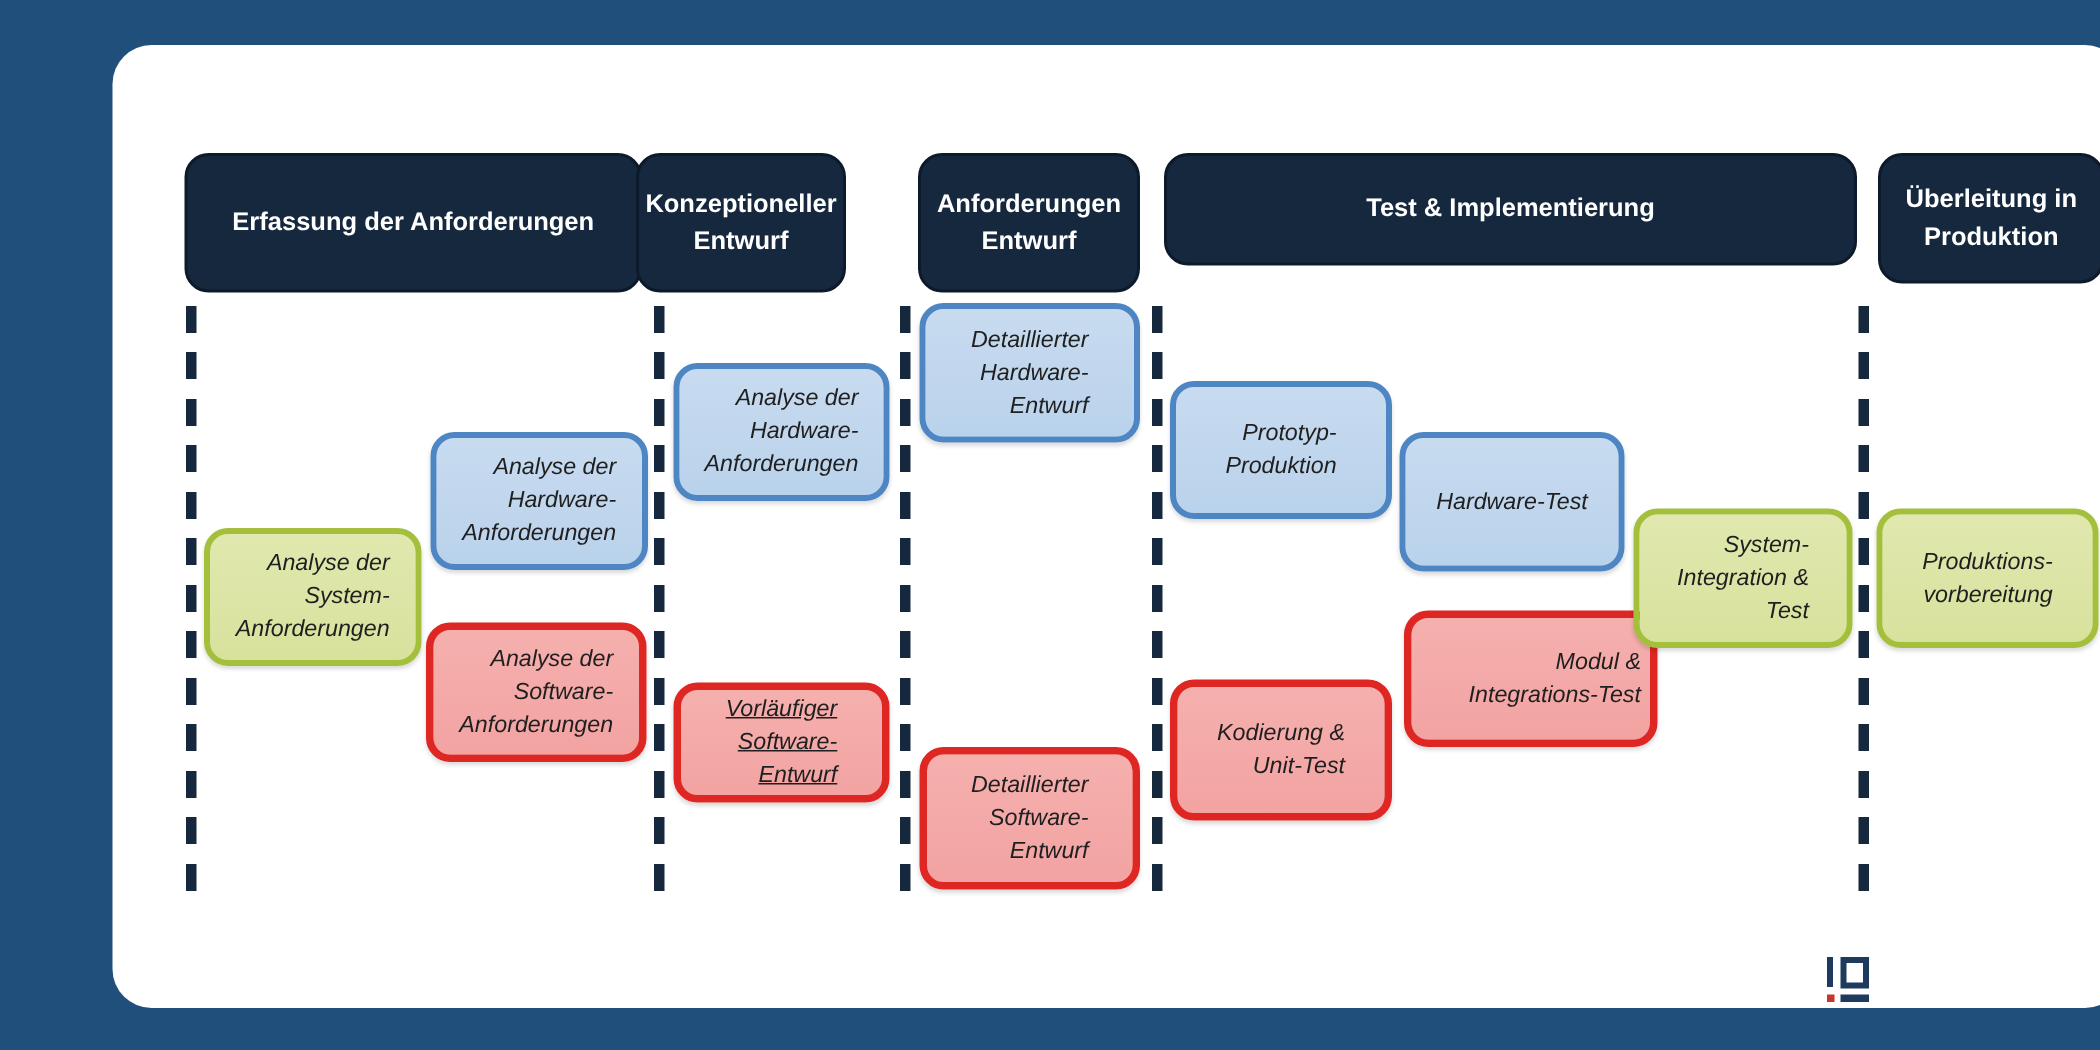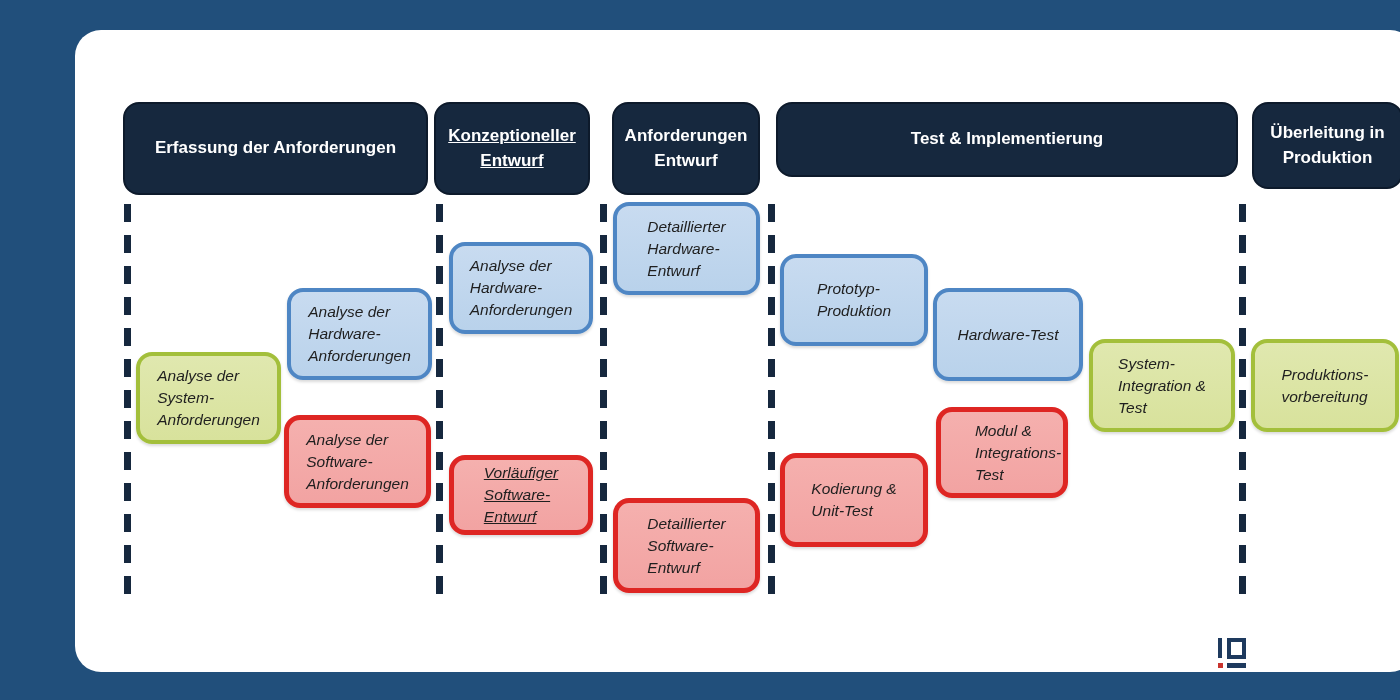--- a/index.html
+++ b/index.html
@@ -37,21 +37,21 @@
       var(--dash,#16283E) 18px,
       transparent 18px,
       transparent 31px);
   }
   .task{
     position:absolute;
     border-radius:16px;
     border:4px solid #888;
     box-sizing:border-box;
     display:flex;align-items:center;justify-content:center;
-    text-align:left;
+    text-align:right;
     font-style:italic;
     font-size:15.5px;line-height:1.42;
     color:var(--task-text,#1F1F1F);
     white-space:pre-line;
     padding:0 4px;
     box-shadow:0 2px 3px rgba(0,0,0,0.15);
   }
   .task.blue{
     background:linear-gradient(180deg,var(--blue-fill-top,#C8DBF0),var(--blue-fill,#B9D2EB));
     border-color:var(--blue-border,#4E86C4);
@@ -82,21 +82,21 @@
     line-height:1;
   }
 </style>
 </head>
 <body>
 
 <div id="canvas">
   <div class="card">
     <div id="phases">
         <div class="phase" style="left: 48px; top: 72px; width: 305px; height: 93px;">Erfassung der Anforderungen</div>
-        <div class="phase" style="left: 359px; top: 72px; width: 156px; height: 93px; text-decoration: underline;">Konzeptioneller Entwurf</div>
+        <div class="phase" style="left: 349px; top: 72px; width: 140px; height: 93px;">Konzeptioneller Entwurf</div>
         <div class="phase" style="left: 537px; top: 72px; width: 148px; height: 93px;">Anforderungen Entwurf</div>
         <div class="phase" style="left: 701px; top: 72px; width: 462px; height: 75px;">Test &amp; Implementierung</div>
         <div class="phase" style="left: 1177px; top: 72px; width: 151px; height: 87px;">Überleitung in Produktion</div>
       </div>
     <div id="separators">
         <div class="sep" style="left: 49px; top: 174px; height: 396px;"></div>
         <div class="sep" style="left: 361px; top: 174px; height: 396px;"></div>
         <div class="sep" style="left: 525px; top: 174px; height: 396px;"></div>
         <div class="sep" style="left: 693px; top: 174px; height: 396px;"></div>
         <div class="sep" style="left: 1164px; top: 174px; height: 396px;"></div>
@@ -122,21 +122,21 @@
 Hardware-
 Entwurf</div>
         <div class="task red" style="left: 538px; top: 468px; width: 147px; height: 95px;">Detaillierter
 Software-
 Entwurf</div>
         <div class="task blue" style="left: 705px; top: 224px; width: 148px; height: 92px;">Prototyp-
 Produktion</div>
         <div class="task blue" style="left: 858px; top: 258px; width: 150px; height: 93px; font-style: italic;">Hardware-Test</div>
         <div class="task red" style="left: 705px; top: 423px; width: 148px; height: 94px;">Kodierung &amp;
 Unit-Test</div>
-        <div class="task red" style="left: 861px; top: 377px; width: 132px; height: 91px; padding-left: 36px;">Modul &amp;
+        <div class="task red" style="left: 861px; top: 377px; width: 169px; height: 91px; padding-left: 36px;">Modul &amp;
 Integrations-Test</div>
         <div class="task green" style="left: 1014px; top: 309px; width: 146px; height: 93px;">System-
 Integration &amp;
 Test</div>
         <div class="task green" style="left: 1176px; top: 309px; width: 148px; height: 93px;">Produktions-
 vorbereitung</div>
       </div>
     <div class="logo">
       <div class="logo-icon">
         <span class="li-bar"></span>

